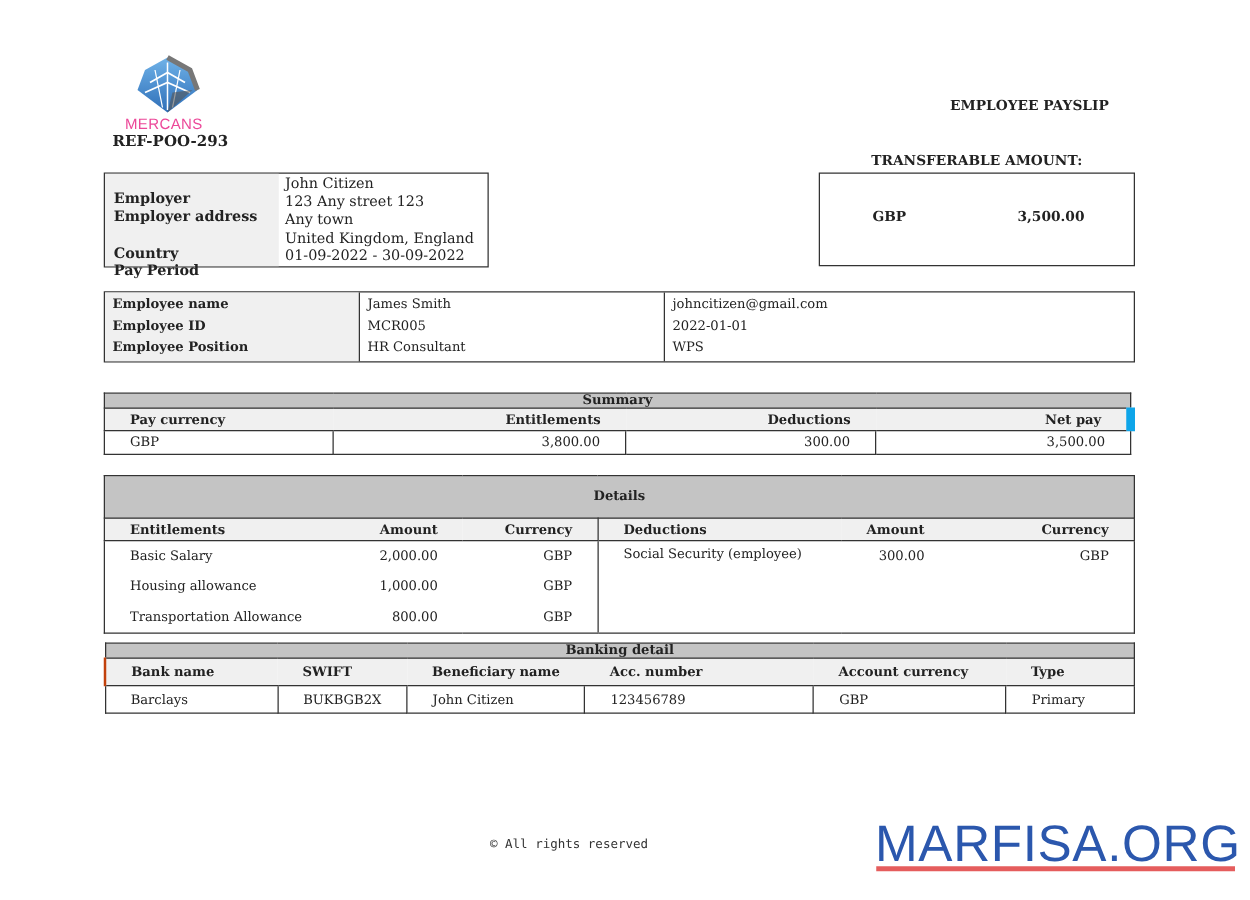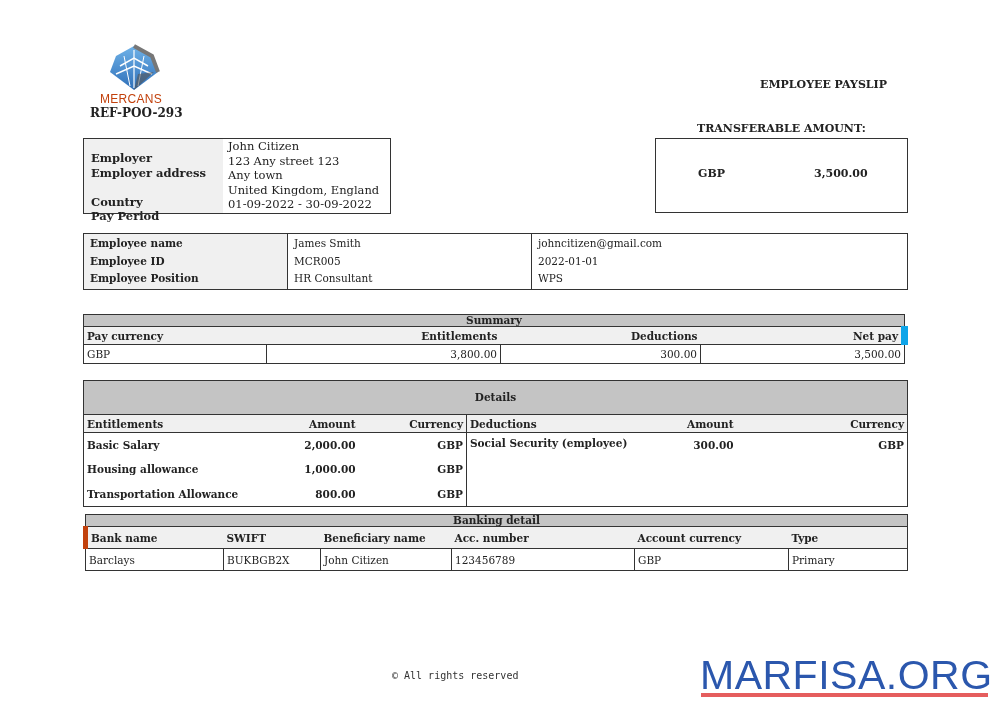--- a/index.html
+++ b/index.html
@@ -2,21 +2,21 @@
 <html><head>
 <meta charset="utf-8">
 <style>
   * { box-sizing: border-box; margin: 0; padding: 0; }
   html, body { width: 1000px; height: 720px; background: #ffffff; overflow: hidden; }
   body { position: relative; font-family: "DejaVu Serif", "Liberation Serif", serif; color: #222; font-size: 11px; }
   .abs { position: absolute; }
 
   
   .logo { left: 100px; top: 44px; width: 70px; height: 64px; }
-  .logo-text { left: 100px; top: 92px; font-family: "Liberation Sans", sans-serif; font-size: 12px; color: #c2410c; letter-spacing: 0.3px; }
+  .logo-text { left: 100px; top: 92px; font-family: "Liberation Sans", sans-serif; font-size: 12px; color: #ec4899; letter-spacing: 0.3px; }
   .ref { left: 90px; top: 106px; font-size: 12px; font-weight: bold; color: #222; }
 
   .title { left: 760px; top: 78px; font-size: 11px; font-weight: bold; }
   .trans-label { left: 697px; top: 122px; font-size: 11px; font-weight: bold; }
   .trans-box { left: 655px; top: 138px; width: 253px; height: 75px; border: 1px solid #333; }
   .trans-cur { left: 42px; top: 28px; font-weight: bold; font-size: 11px; }
   .trans-amt { left: 158px; top: 28px; font-weight: bold; font-size: 11px; }
 
   
   .employer-box { left: 83px; top: 138px; width: 308px; height: 76px; border: 1px solid #333; display: flex; }
@@ -28,21 +28,21 @@
   
   .emp-box { left: 83px; top: 233px; width: 825px; height: 57px; border: 1px solid #333; display: flex; }
   .emp-col { padding: 1px 0 0 6px; }
   .emp-col .line { height: 17.7px; line-height: 17px; font-size: 10.5px; white-space: nowrap; }
   .emp-col.lab { background: #f0f0f0; }
   .emp-col.lab .line { font-weight: bold; }
   .emp-col + .emp-col { border-left: 1px solid #333; }
 
   
   table { border-collapse: collapse; position: absolute; font-size: 10.5px; }
-  td, th { border: 1px solid #333; padding: 0 3px; white-space: nowrap; }
+  td, th { border: 1px solid #333; padding: 0 20px; white-space: nowrap; }
   .bar { background: #c4c4c4; font-weight: bold; text-align: center; height: 12px; line-height: 11px; font-size: 10.5px; padding: 0; }
   .hdr td { background: #f0f0f0; font-weight: bold; height: 18px; }
   .r { text-align: right; }
 
   .summary { left: 83px; top: 314px; width: 825px; }
   .summary .hdr td { border-left: none; border-right: none; }
   .summary .hdr td:first-child { border-left: 1px solid #333; }
   .summary .hdr td:last-child { border-right: 7px solid #0ea5e9; }
   .summary .val td { height: 19px; }
 
@@ -50,25 +50,25 @@
   .details .bar { height: 34px; line-height: 17px; }
   .details .hdr td { border-top: 1px solid #333; border-bottom: 1px solid #333; border-left: none; border-right: none; }
   .details .hdr td.first { border-left: 1px solid #333; }
   .details .hdr td.mid { border-left: 1px solid #333; }
   .details .hdr td.last { border-right: 1px solid #333; }
   .details .body td { border: none; vertical-align: top; padding-top: 0; }
   .details .body td.first { border-left: 1px solid #333; }
   .details .body td.mid { border-left: 1px solid #333; }
   .details .body td.last { border-right: 1px solid #333; }
   .details .body td.btm { border-bottom: 1px solid #333; }
-  .details .body .cell-line { height: 24.3px; line-height: 24px; font-weight: bold; }
+  .details .body .cell-line { height: 24.3px; line-height: 24px; }
 
   .banking { left: 83px; top: 514px; width: 825px; }
   .banking .hdr td { border-left: none; border-right: none; height: 22px; }
-  .banking .hdr td:first-child { border-left: 5px solid #c2410c; }
+  .banking .hdr td:first-child { border-left: 2px solid #c2410c; }
   .banking .hdr td:last-child { border-right: 1px solid #333; }
   .banking .val td { height: 22px; }
 
   .footer { left: 392px; top: 670px; font-family: "DejaVu Sans Mono", "Liberation Mono", monospace; font-size: 10px; color: #333; }
   .watermark { left: 700px; top: 653px; font-family: "Liberation Sans", sans-serif; font-size: 41px; color: #2b57ad; letter-spacing: 0.5px; line-height: 44px; }
   .watermark-line { left: 701px; top: 693px; width: 287px; height: 4px; background: #e55d5d; }
 </style>
 </head>
 <body>
 

